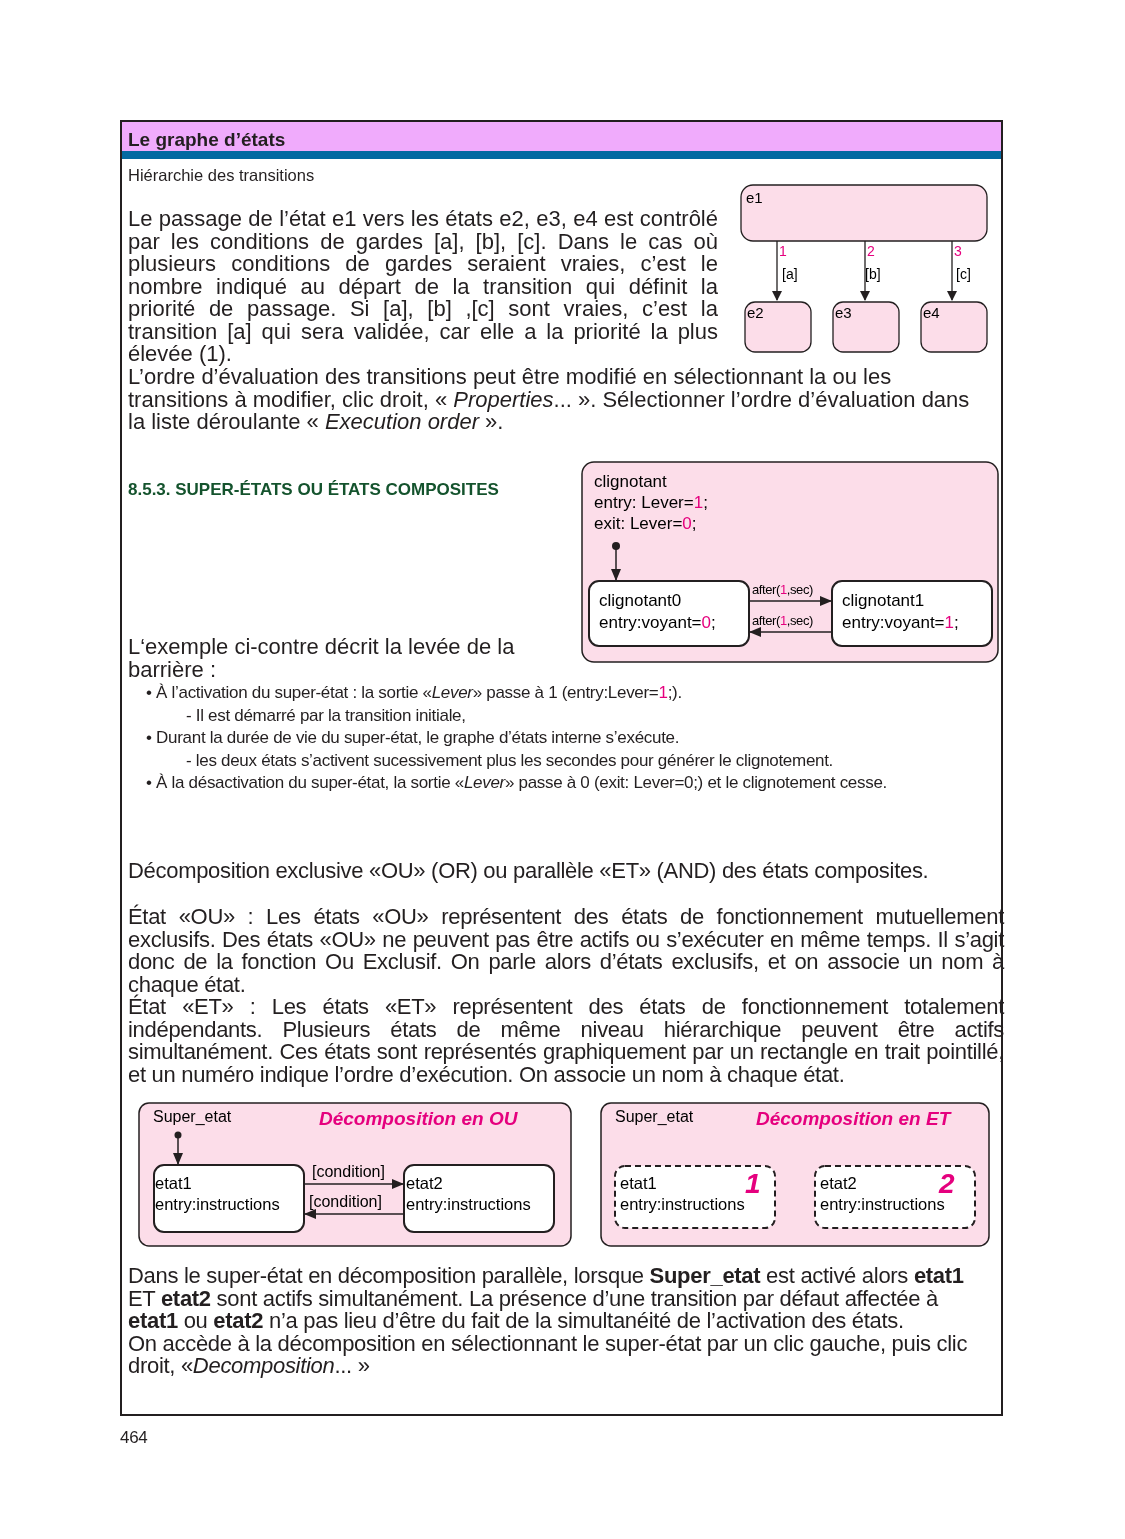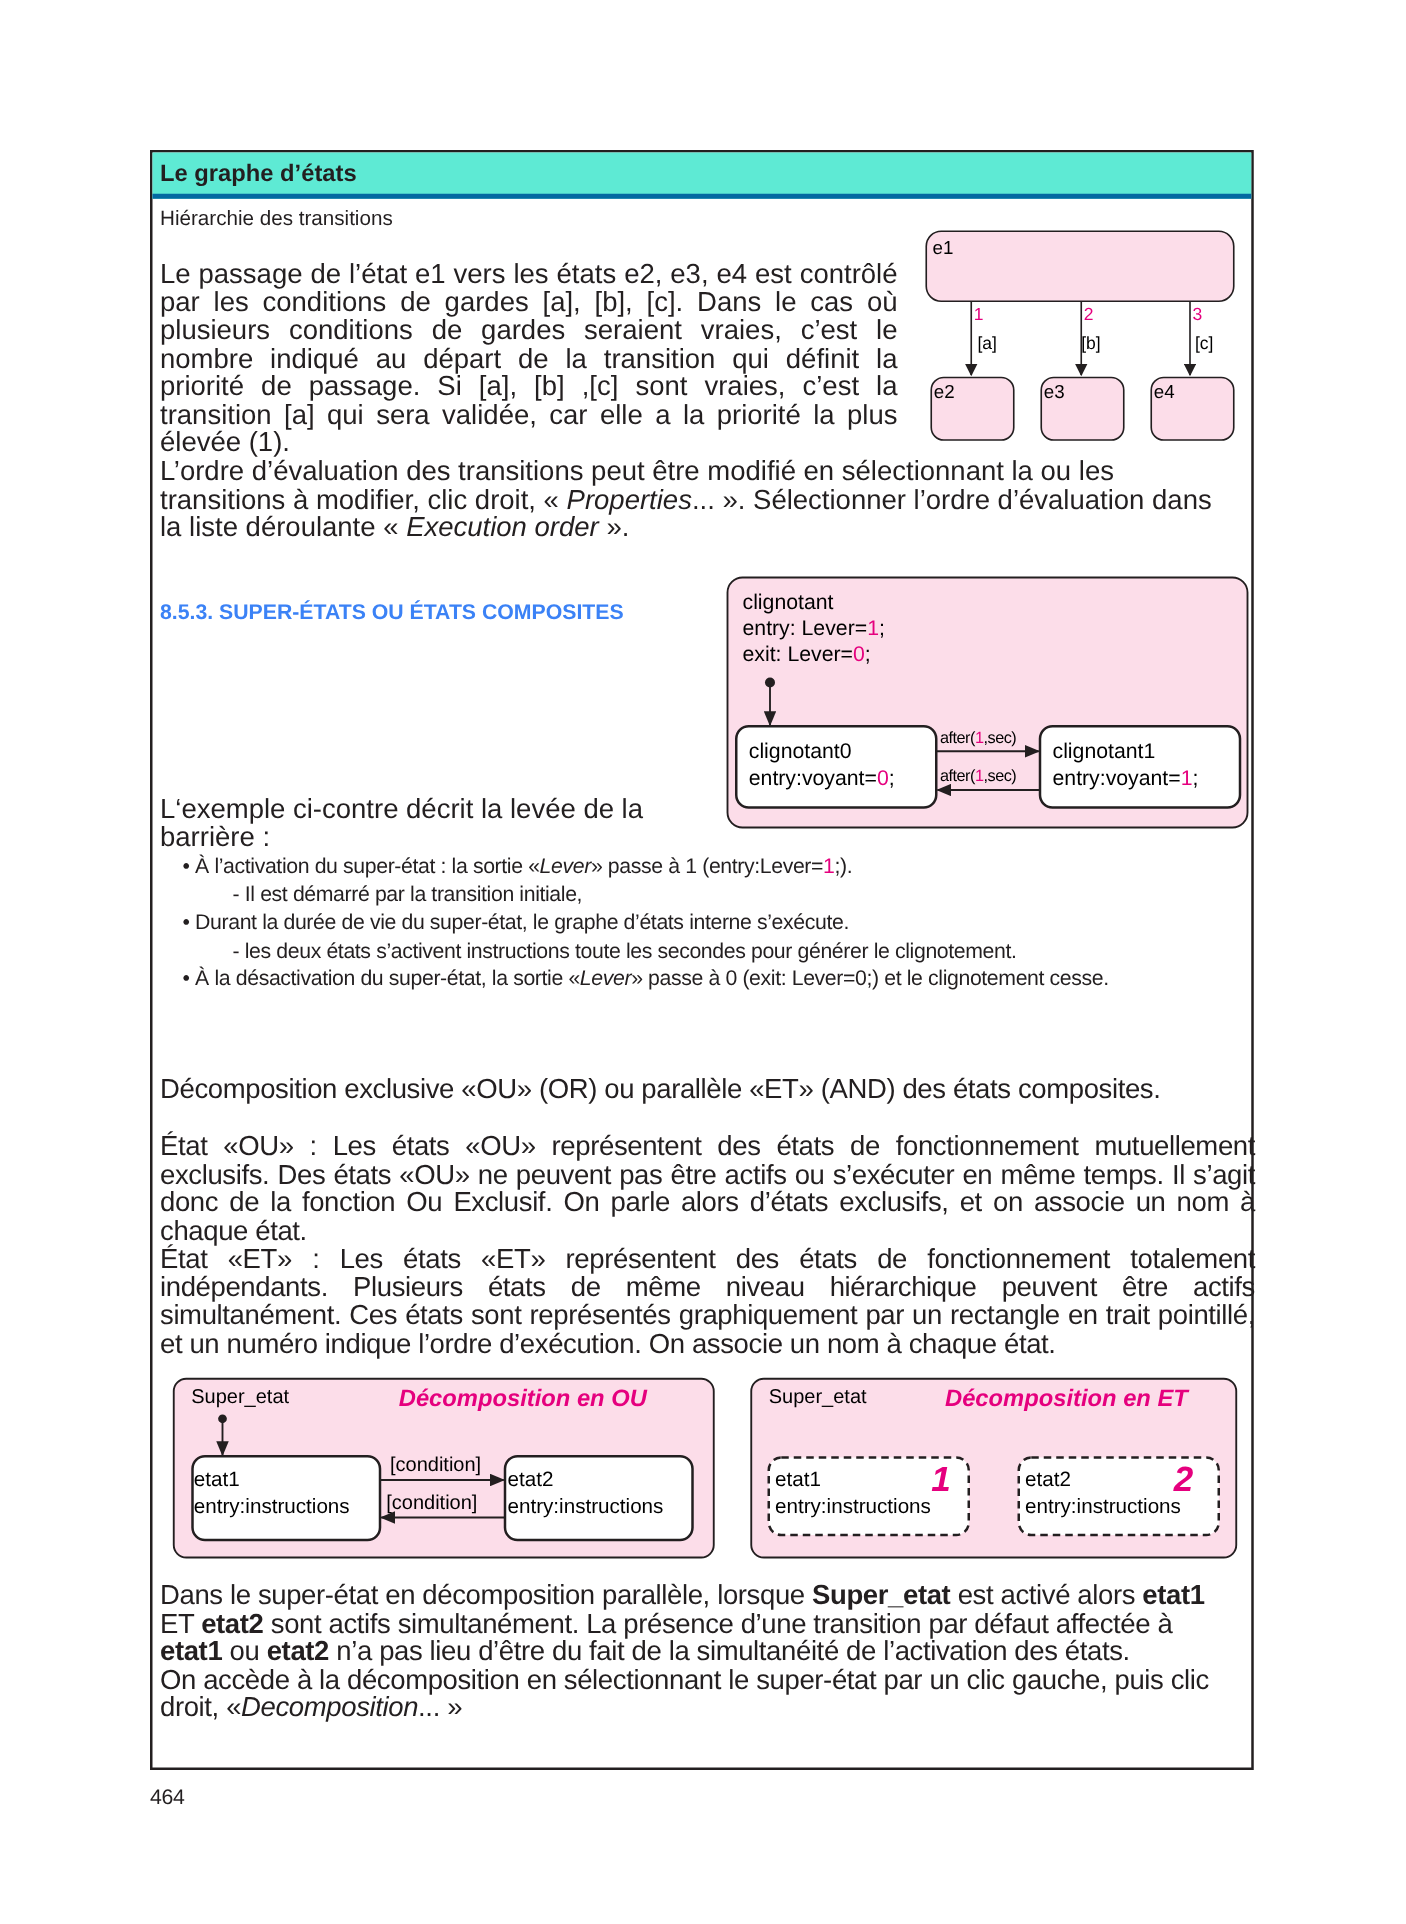--- a/index.html
+++ b/index.html
@@ -1,26 +1,26 @@
 <!DOCTYPE html>
 <html><head>
 <meta charset="utf-8">
 <style>
   html, body { margin: 0; padding: 0; background: #ffffff; }
   body { width: 1125px; height: 1539px; position: relative; font-family: "Liberation Sans", sans-serif; color: #231f20; }
   .frame { position: absolute; left: 120px; top: 120px; width: 883px; height: 1296px; border: 2px solid #231f20; box-sizing: border-box; }
-  .title-bar { position: absolute; left: 0; top: 0; right: 0; height: 37px; background: #5eead4; border-bottom: 4px solid #0369a1; box-sizing: border-box; text-align: right; }
+  .title-bar { position: absolute; left: 0; top: 0; right: 0; height: 37px; background: #f0abfc; border-bottom: 8px solid #0369a1; box-sizing: border-box; text-align: right; }
   .title-bar span { position: absolute; left: 6px; top: 7px; font-size: 19px; font-weight: bold; }
   .abs { position: absolute; }
   .txt { font-size: 22px; line-height: 22.5px; }
   .justify { text-align: justify; }
   .cond { font-family: "Liberation Sans Narrow", "Liberation Sans", sans-serif; letter-spacing: -0.3px; }
   .pink { color: #e5007e; }
   .sub-h { font-size: 16.5px; font-weight: normal; }
-  .sec-h { font-size: 17px; font-weight: bold; color: #3b82f6; }
+  .sec-h { font-size: 17px; font-weight: bold; color: #14532d; }
   ul.bul { list-style: none; margin: 0; padding: 0; }
   ul.bul li { font-size: 17px; line-height: 22.5px; }
   .page-num { position: absolute; left: 120px; top: 1428px; font-size: 17px; }
   svg text { font-family: "Liberation Sans", sans-serif; }
 </style>
 </head>
 <body>
 
 <div class="frame">
   <div class="title-bar">
@@ -90,21 +90,21 @@
     <line x1="169" y1="141" x2="251" y2="141" stroke="#231f20" stroke-width="1.5" marker-end="url(#arr2)"></line>
     <line x1="252" y1="172" x2="170" y2="172" stroke="#231f20" stroke-width="1.5" marker-end="url(#arr2)"></line>
     <text x="172" y="134" font-size="13" letter-spacing="-0.4"><tspan>after(</tspan><tspan fill="#e5007e">1</tspan><tspan>,sec)</tspan></text>
     <text x="172" y="165" font-size="13" letter-spacing="-0.4"><tspan>after(</tspan><tspan fill="#e5007e">1</tspan><tspan>,sec)</tspan></text>
   </svg>
 
   <ul class="bul abs cond" style="left:24px; top:560px; width:858px;">
     <li><span>• À l’activation du super-état : la sortie «</span><em>Lever</em><span>» passe à 1 (entry:Lever=</span><span class="pink">1</span><span>;).</span></li>
     <li style="padding-left:40px;"><span>- Il est démarré par la transition initiale,</span></li>
     <li><span>• Durant la durée de vie du super-état, le graphe d’états interne s’exécute.</span></li>
-    <li style="padding-left:40px;"><span>- les deux états s’activent instructions toute les secondes pour générer le clignotement.</span></li>
+    <li style="padding-left:40px;"><span>- les deux états s’activent sucessivement plus les secondes pour générer le clignotement.</span></li>
     <li style="padding-left:12px; text-indent:-12px; text-align:justify;"><span>• À la désactivation du super-état, la sortie «</span><em>Lever</em><span>» passe à 0 (exit: Lever=0;) et le clignotement cesse.</span></li>
   </ul>
 
   <div class="abs txt cond justify" style="left:6px; top:784px; width:876px;">État «OU» : Les états «OU» représentent des états de fonctionnement mutuellement exclusifs. Des états «OU» ne peuvent pas être actifs ou s’exécuter en même temps. Il s’agit donc de la fonction Ou Exclusif. On parle alors d’états exclusifs, et on associe un nom à chaque état.</div>
   <div class="abs txt cond" style="left:6px; top:738px; width:876px;">Décomposition exclusive «OU» (OR) ou parallèle «ET» (AND) des états composites.</div>
   <div class="abs txt cond justify" style="left:6px; top:874px; width:876px;">État «ET» : Les états «ET» représentent des états de fonctionnement totalement indépendants. Plusieurs états de même niveau hiérarchique peuvent être actifs simultanément. Ces états sont représentés graphiquement par un rectangle en trait pointillé, et un numéro indique l’ordre d’exécution. On associe un nom à chaque état.</div>
 
   <svg class="abs" style="left:14px; top:978px;" width="440" height="150">
     <defs>
       <marker id="arr3" markerWidth="12" markerHeight="10" refX="11" refY="5" orient="auto" markerUnits="userSpaceOnUse">

